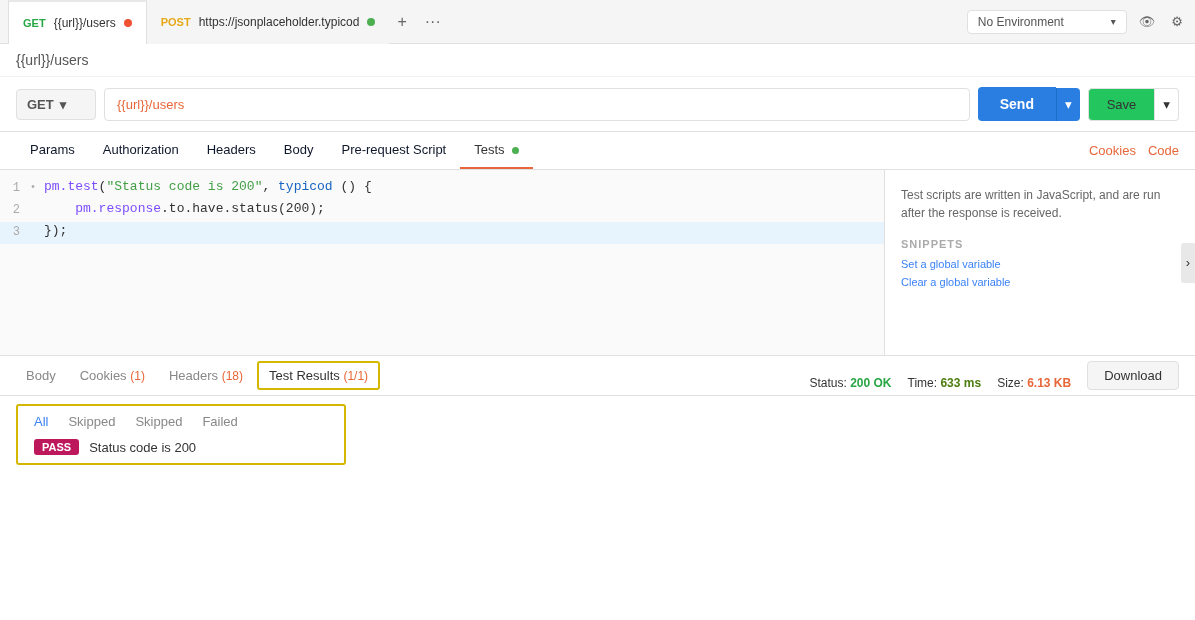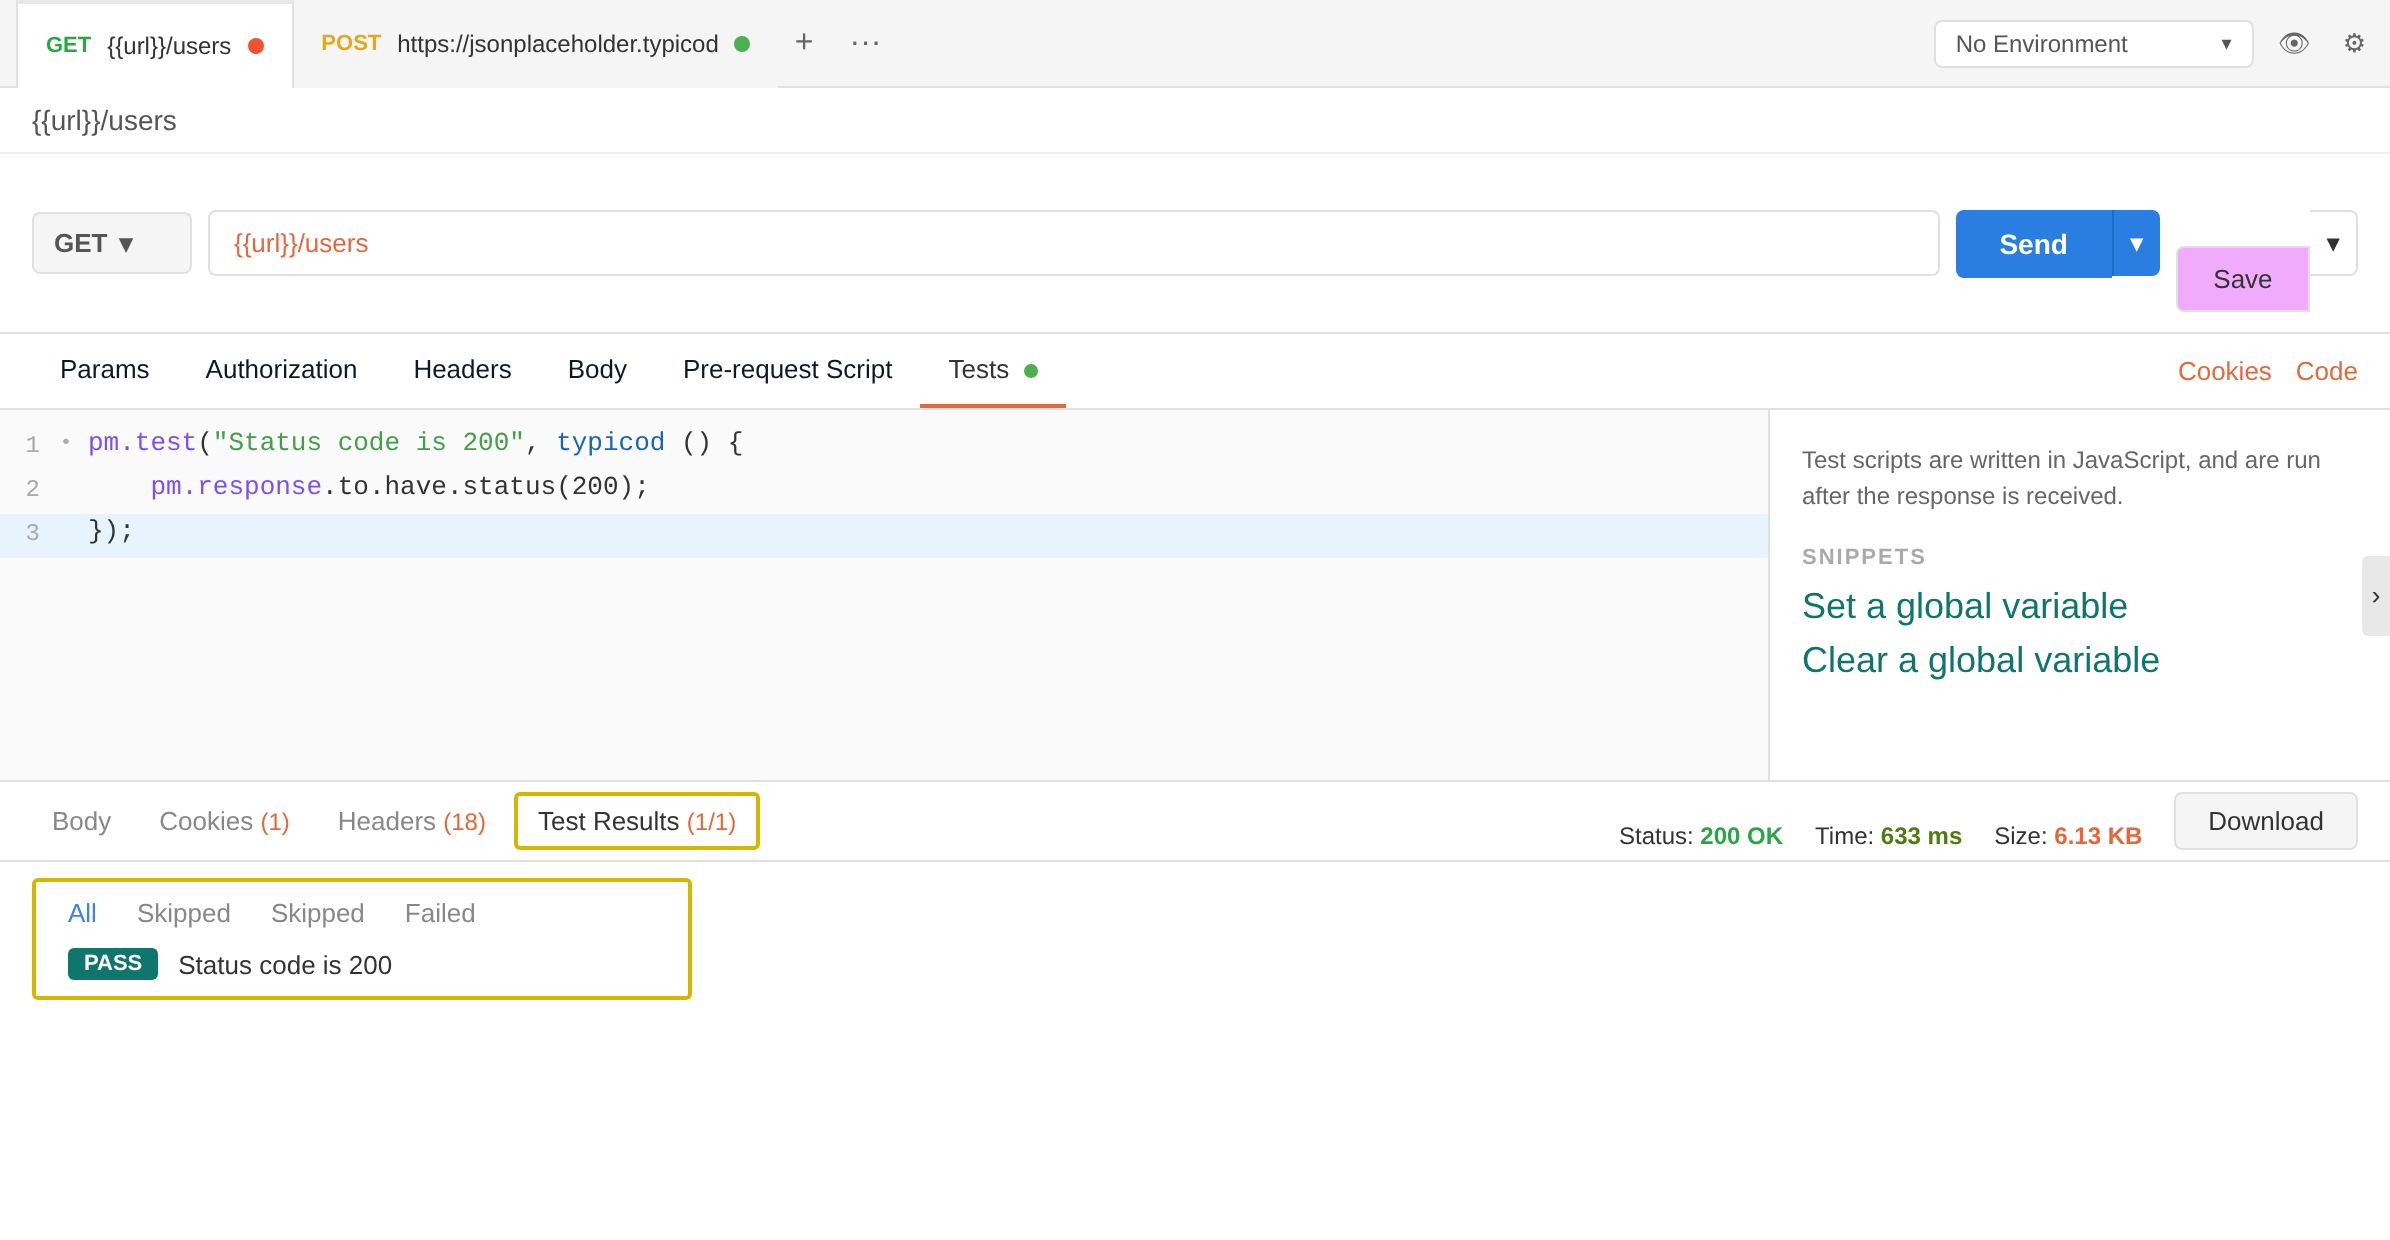--- a/index.html
+++ b/index.html
@@ -26,21 +26,21 @@
     .request-name-bar { padding: 8px 16px; font-size: 14px; color: #555; border-bottom: 1px solid #f0f0f0; }
 
     
     .url-bar { display: flex; align-items: center; padding: 10px 16px; gap: 8px; border-bottom: 1px solid #e0e0e0; }
     .method-select { display: flex; align-items: center; background: #f5f5f5; border: 1px solid #e0e0e0; border-radius: 4px; padding: 7px 10px; font-size: 13px; font-weight: 600; color: #555; gap: 6px; cursor: pointer; min-width: 80px; }
     .url-input { flex: 1; border: 1px solid #e0e0e0; border-radius: 4px; padding: 8px 12px; font-size: 13px; color: #e8673a; background: #fff; outline: none; }
     .send-btn-group { display: flex; align-items: center; }
     .send-btn { background: #2a7de1; color: #fff; border: none; border-radius: 4px 0 0 4px; padding: 9px 22px; font-size: 14px; font-weight: 600; cursor: pointer; }
     .send-dropdown { background: #2a7de1; color: #fff; border: none; border-left: 1px solid #1a6dcb; border-radius: 0 4px 4px 0; padding: 9px 8px; cursor: pointer; }
     .save-btn-group { display: flex; align-items: center; }
-    .save-btn { background: #f0abfc; color: #333; border: 1px solid #e0e0e0; border-radius: 4px 0 0 4px; padding: 8px 18px; font-size: 13px; font-weight: 500; cursor: pointer; margin-top: 36px; }
+    .save-btn { background: #22c55e; color: #333; border: 1px solid #e0e0e0; border-radius: 4px 0 0 4px; padding: 8px 18px; font-size: 13px; font-weight: 500; cursor: pointer; }
     .save-dropdown { background: #fff; color: #333; border: 1px solid #e0e0e0; border-left: none; border-radius: 0 4px 4px 0; padding: 8px 8px; cursor: pointer; }
 
     
     .nav-tabs { display: flex; align-items: center; padding: 0 16px; border-bottom: 1px solid #e0e0e0; }
     .nav-tab { padding: 10px 14px; font-size: 13px; color: #0f172a; cursor: pointer; border-bottom: 2px solid transparent; }
     .nav-tab.active { color: #333; border-bottom: 2px solid #e8673a; }
     .nav-tab-dot { width: 7px; height: 7px; border-radius: 50%; background: #4caf50; display: inline-block; margin-left: 4px; }
     .nav-right { margin-left: auto; display: flex; gap: 12px; }
     .nav-link { color: #e8673a; font-size: 13px; cursor: pointer; }
 
@@ -56,39 +56,39 @@
     .line-code { flex: 1; }
     .c-purple { color: #7c4dff; }
     .c-green { color: #43a047; }
     .c-blue { color: #1565c0; }
     .c-black { color: #333; }
 
     
     .snippets-panel { width: 310px; padding: 16px; background: #fff; }
     .snippets-info { font-size: 12px; color: #666; line-height: 1.5; margin-bottom: 16px; }
     .snippets-label { font-size: 11px; font-weight: 700; color: #aaa; letter-spacing: 1px; margin-bottom: 8px; }
-    .snippet-link { color: #0f766e; font-size: 18px; cursor: pointer; display: block; margin-bottom: 6px; }
+    .snippet-link { color: #3b82f6; font-size: 11px; cursor: pointer; display: block; margin-bottom: 6px; }
 
     
     .response-area { border-top: 1px solid #e0e0e0; }
     .response-tabs { display: flex; align-items: center; padding: 0 16px; border-bottom: 1px solid #e0e0e0; height: 40px; gap: 4px; }
     .resp-tab { padding: 8px 10px; font-size: 13px; color: #888; cursor: pointer; }
     .resp-tab.active { color: #333; font-weight: 500; }
     .resp-tab .badge { color: #e8673a; font-size: 12px; }
     .resp-tab.test-results-tab { border: 2px solid #d4b800; border-radius: 3px; padding: 5px 10px; color: #333; }
     .resp-status { margin-left: auto; display: flex; align-items: flex-end; gap: 16px; font-size: 12px; }
     .status-ok { color: #28a745; font-weight: 600; }
     .time-val { color: #4d7c0f; font-weight: 600; }
     .size-val { color: #e8673a; font-weight: 600; }
     .download-btn { background: #f5f5f5; border: 1px solid #e0e0e0; border-radius: 4px; padding: 6px 16px; font-size: 13px; cursor: pointer; color: #333; }
     .test-filter-tabs { display: flex; gap: 20px; margin-bottom: 10px; }
     .filter-tab { font-size: 13px; color: #888; cursor: pointer; }
     .filter-tab.active { color: #3b82f6; font-weight: 500; }
     .test-row { display: flex; align-items: center; gap: 10px; }
-    .pass-badge { background: #0f766e; color: #fff; font-size: 11px; font-weight: 700; padding: 2px 8px; border-radius: 3px; }
+    .pass-badge { background: #be185d; color: #fff; font-size: 11px; font-weight: 700; padding: 2px 8px; border-radius: 3px; }
     .test-name { font-size: 13px; color: #333; }
   </style>
 </head>
 <body>
 
 <div class="tab-bar">
   <div class="tab active">
     <span class="tab-get">GET</span>
     <span>{{url}}/users</span>
     <span class="tab-dot orange"></span>

